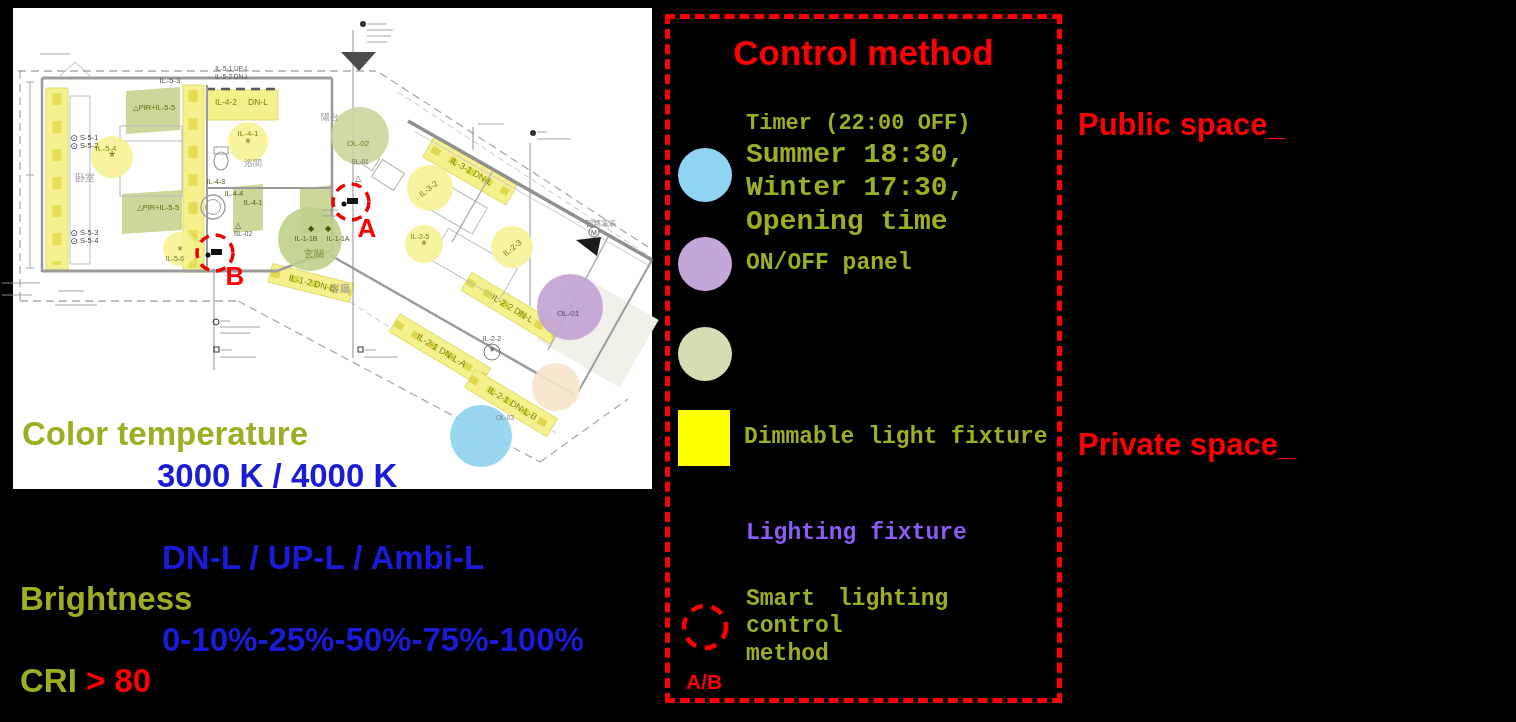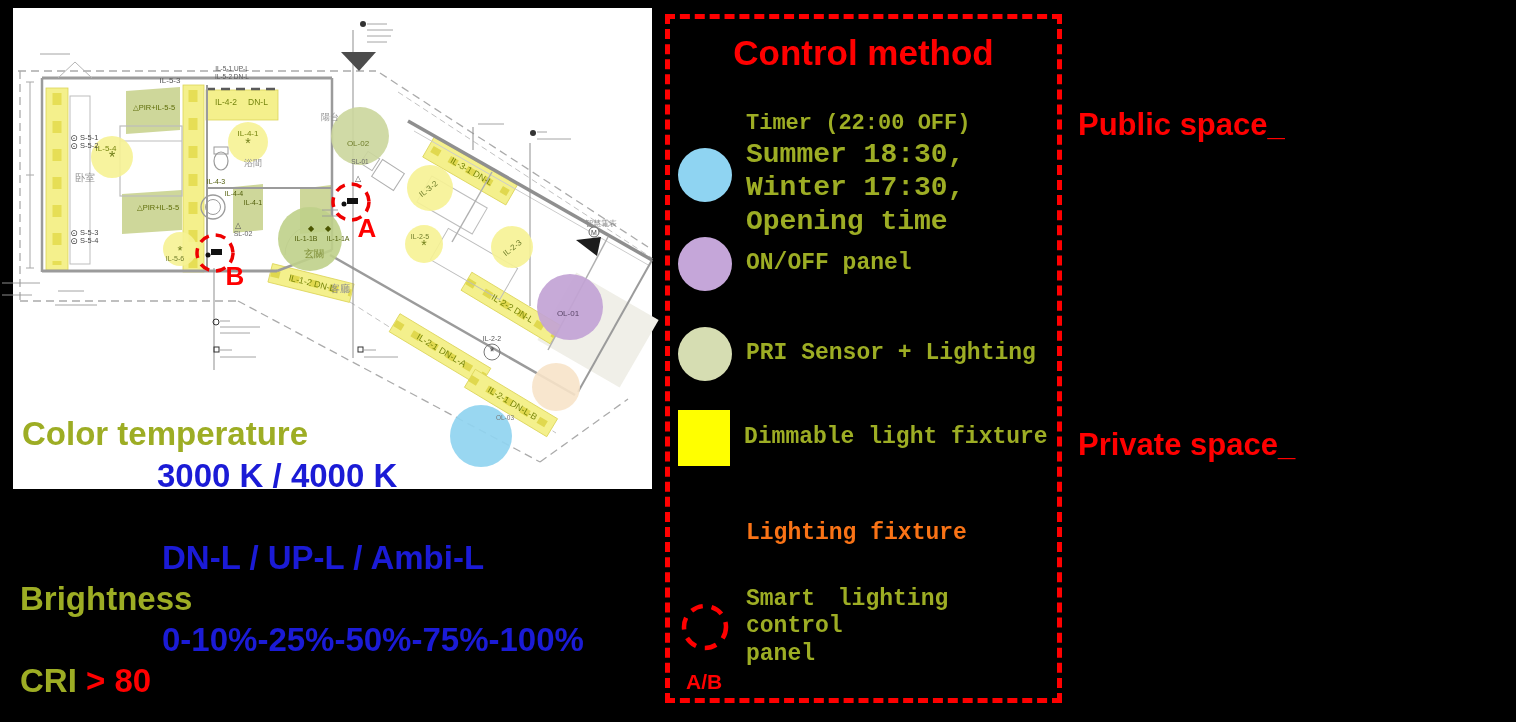--- a/index.html
+++ b/index.html
@@ -241,40 +241,39 @@
       </div>
     </div>
 
     <div class="lrow" style="top:201px;height:88px">
       <div class="swatch circ" style="background: rgb(197, 166, 217);"></div>
       <div class="ltext item-label" style="color: rgb(157, 173, 36);">ON/OFF panel</div>
     </div>
 
     <div class="lrow" style="top:291px;height:88px">
       <div class="swatch circ" style="background: rgb(214, 221, 178);"></div>
-      <div class="ltext item-label" style="color: rgb(157, 173, 36);">PRI Sensor + Lighting</div>
     </div>
 
     <div class="lrow" style="top:377px;height:84px">
       <div class="swatch sq" style="background: rgb(255, 255, 0);"></div>
       <div class="ltext item-label" style="color: rgb(157, 173, 36);">Dimmable light fixture</div>
     </div>
 
     <div class="lrow" style="top:475px;height:80px">
       <div class="swatch none"></div>
-      <div class="ltext item-label" style="color: #f97316;">Lighting fixture</div>
+      <div class="ltext item-label" style="color: #8b5cf6;">Lighting fixture</div>
     </div>
 
     <div class="lrow" style="top:562px;height:92px">
       <svg class="swatch" width="54" height="54">
         <circle cx="27" cy="27" r="21" fill="none" stroke-width="4.5" stroke-dasharray="12 9" stroke="#FF0000"></circle>
       </svg>
       <div class="ltext" style="color: rgb(157, 173, 36);">
         <div class="item-label just">Smart lighting control</div>
-        <div class="item-label">panel</div>
+        <div class="item-label">method</div>
       </div>
     </div>
 
     <div class="ab" style="color: rgb(255, 0, 0);">A/B</div>
   </div>
 
   <div class="space-label" style="left: 1078px; top: 427px; color: rgb(255, 0, 0);">Private space_</div>
   <div class="space-label" style="left: 1078px; top: 107px; color: rgb(255, 0, 0);">Public space_</div>
 
 </div>

